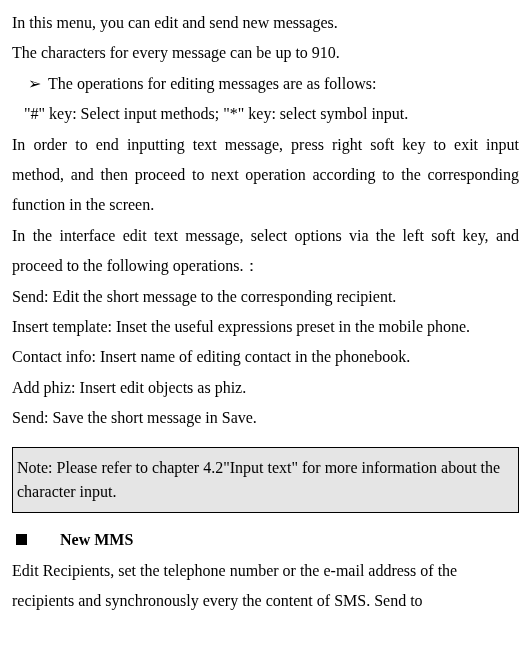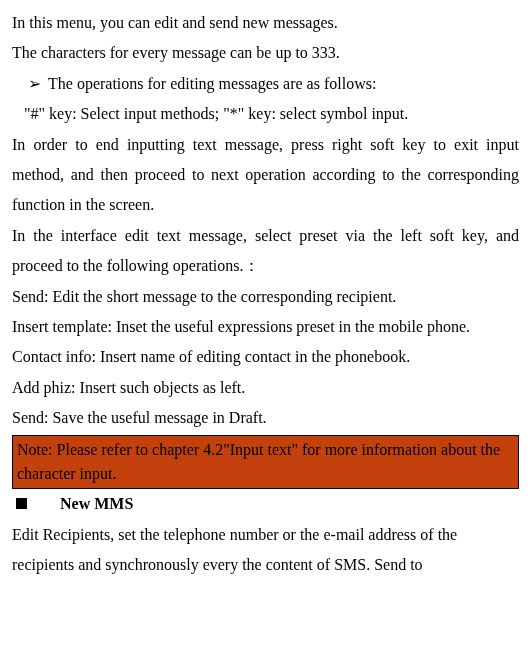--- a/index.html
+++ b/index.html
@@ -20,54 +20,54 @@
     position: relative;
   }
   .bullet-line::before {
     content: "➢";
     position: absolute;
     left: 16px;
     top: 0;
   }
   .indent-hash { padding-left: 12px; }
   .note-box {
-    background: #c2410c;
+    background: #e5e5e5;
     border: 1px solid #000;
-    padding: 2px 4px;
+    padding: 8px 4px;
     line-height: 1.5;
-    margin-top: 2px;
+    margin-top: 14px;
   }
   .square-line {
     position: relative;
     padding-left: 48px;
     font-weight: bold;
-    margin-top: 0;
+    margin-top: 12px;
   }
   .square-line::before {
     content: "";
     position: absolute;
     left: 4px;
     top: 9px;
     width: 11px;
     height: 11px;
     background: #000;
   }
   .b { font-weight: normal; }
 </style>
 </head>
 <body>
 
 <p>In this menu, you can edit and send new messages.</p>
-<p>The characters for every message can be up to 333.</p>
+<p>The characters for every message can be up to 910.</p>
 <p class="bullet-line">The operations for editing messages are as follows:</p>
 <p class="indent-hash">"#" key: Select input methods; "*" key: select symbol input.</p>
 <p class="justify">In order to end inputting text message, press right soft key to exit input method, and then proceed to next operation according to the corresponding function in the screen.</p>
-<p class="justify">In the interface edit text message, select preset via the left soft key, and proceed to the following operations.：</p>
+<p class="justify">In the interface edit text message, select options via the left soft key, and proceed to the following operations.：</p>
 <p class="justify">Send: Edit the short message to the corresponding recipient.</p>
 <p class="justify">Insert template: Inset the useful expressions preset in the mobile phone.</p>
 <p><span class="b">Contact info</span><span>: Insert name of editing contact in the phonebook.</span></p>
-<p><span class="b">Add phiz</span><span>: Insert such objects as left.</span></p>
-<p><span class="b">Send</span><span>: Save the useful message in Draft.</span></p>
+<p><span class="b">Add phiz</span><span>: Insert edit objects as phiz.</span></p>
+<p><span class="b">Send</span><span>: Save the short message in Save.</span></p>
 <div class="note-box">
   <span class="b">Note:</span><span> Please refer to chapter </span><span class="b">4.2"Input text"</span><span> for more information about the character input.</span>
 </div>
 <p class="square-line">New MMS</p>
 <p>Edit Recipients, set the telephone number or the e-mail address of the recipients and synchronously every the content of SMS. Send to</p>
 
 </body></html>

